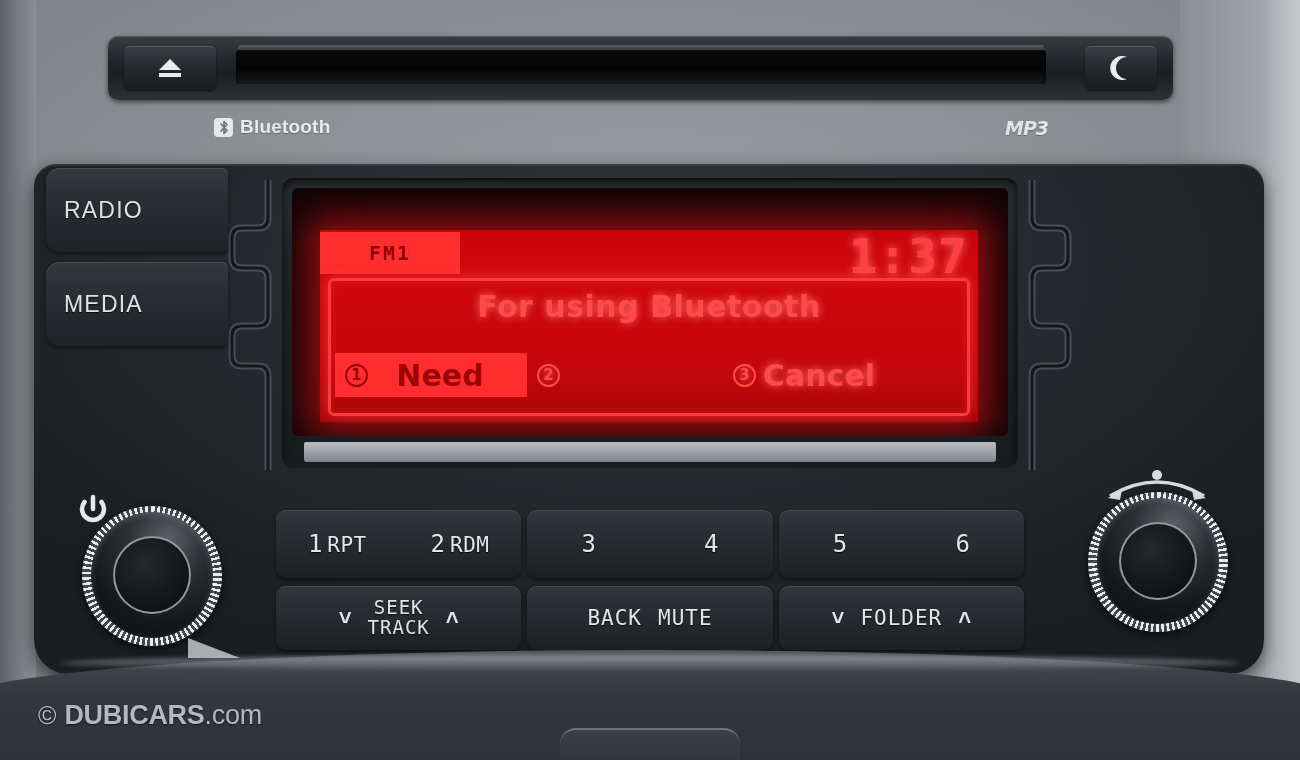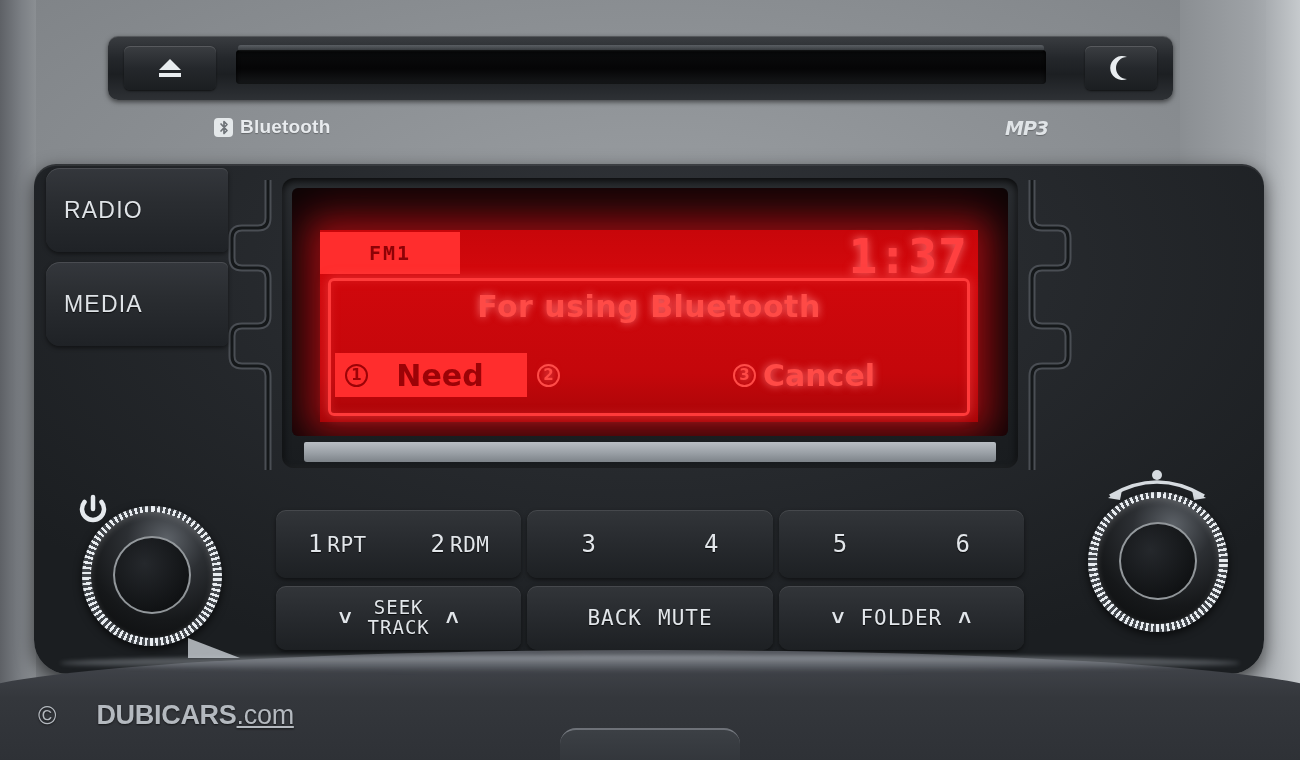--- a/index.html
+++ b/index.html
@@ -279,22 +279,22 @@
   .tune-arc { position: absolute; left: 14px; top: -16px; }
 
   
   .watermark {
     position: absolute; left: 38px; top: 700px;
     display: flex; align-items: center; gap: 8px;
     color: #b4b9bf; font-size: 27px;
     text-shadow: 0 1px 2px rgba(0,0,0,.6);
   }
   .wm-c { font-size: 25px; }
-  .wm-main { font-weight: bold; letter-spacing: -.3px; margin-left: 32px; }
-  .wm-dot { font-weight: normal; letter-spacing: -.3px; text-decoration: underline; }
+  .wm-main { font-weight: bold; letter-spacing: -.3px; }
+  .wm-dot { font-weight: normal; letter-spacing: -.3px; }
 </style>
 </head>
 <body>
 
 <div id="stage">
 
   <div class="dash-left-edge"></div>
   <div class="dash-right-edge"></div>
   <div class="dash-right-edge2"></div>
 

